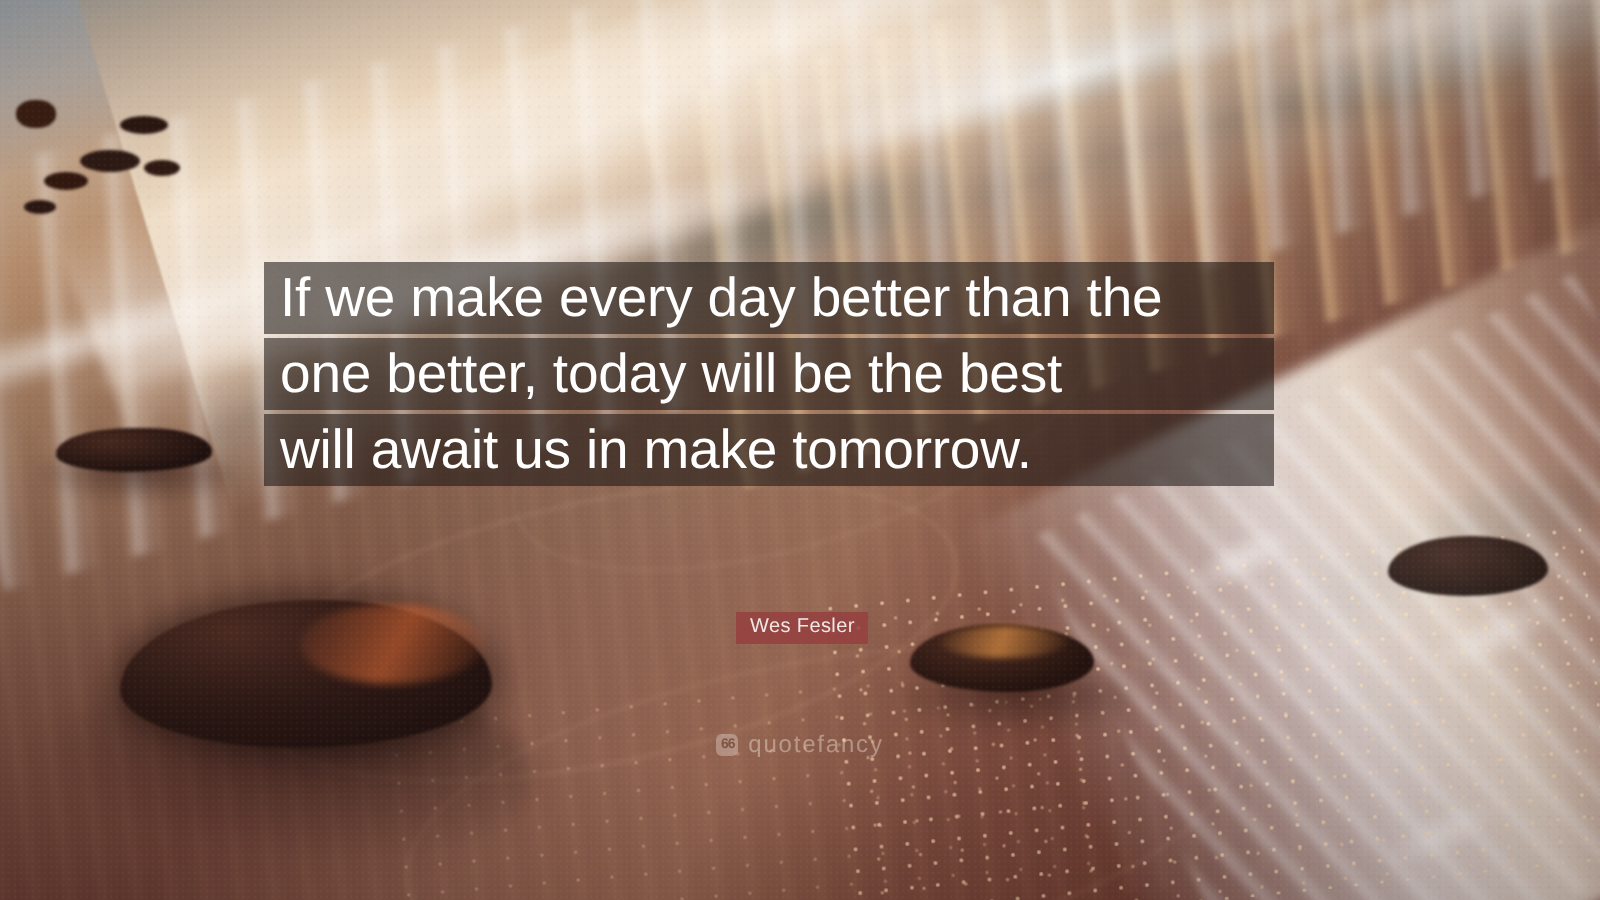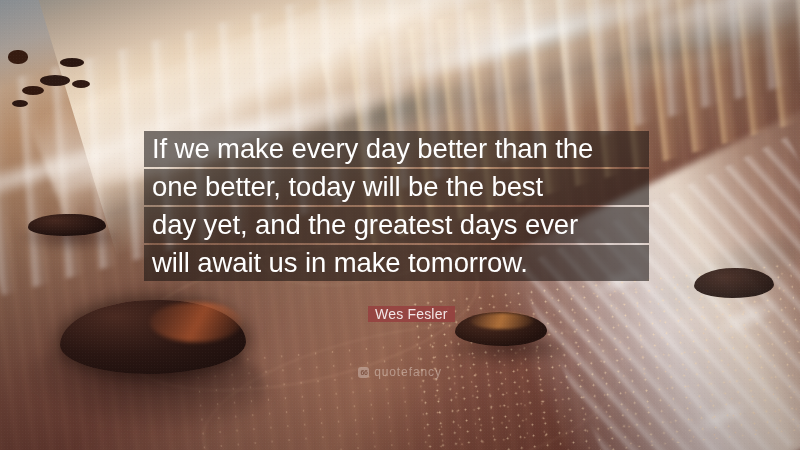--- a/index.html
+++ b/index.html
@@ -377,21 +377,21 @@
       radial-gradient(circle, rgba(0,0,0,.05) 0.5px, rgba(0,0,0,0) 1px);
     background-size: 3px 3px, 5px 5px;
     background-position: 0 0, 2px 1px;
     opacity: .55;
     pointer-events: none;
   }
 
   
   .quote-block {
     position: absolute;
-    left: 144px;
+    left: 132px;
     top: 131px;
     width: 505px;
     display: flex;
     flex-direction: column;
     gap: 2px;
   }
   .quote-line {
     background: rgba(24,18,16,0.56);
     color: #ffffff;
     font-size: 27.5px;
@@ -404,21 +404,21 @@
     font-weight: 400;
     text-rendering: optimizeLegibility;
   }
 
   .author-badge {
     position: absolute;
     left: 368px;
     top: 306px;
     background: rgba(150,62,62,0.82);
     color: #f2e6e6;
-    font-size: 14px;
+    font-size: 10px;
     line-height: 16px;
     height: 16px;
     padding: 0 7px;
     box-sizing: border-box;
     letter-spacing: .2px;
     white-space: nowrap;
   }
 
   
   .watermark {
@@ -503,21 +503,20 @@
 
     <div class="rock rock-tr"></div>
 
     <div class="layer-vignette"></div>
     <div class="layer-grain"></div>
   </div>
 
   <div class="quote-block">
     <div class="quote-line">If we make every day better than the</div>
     <div class="quote-line">one better, today will be the best</div>
-    <div class="quote-line">day yet, and the greatest days ever</div>
     <div class="quote-line">will await us in make tomorrow.</div>
   </div>
 
   <div class="author-badge">Wes Fesler</div>
 
   <div class="watermark">
     <span class="wm-icon">66</span>
     <span class="wm-text">quotefancy</span>
   </div>
 

